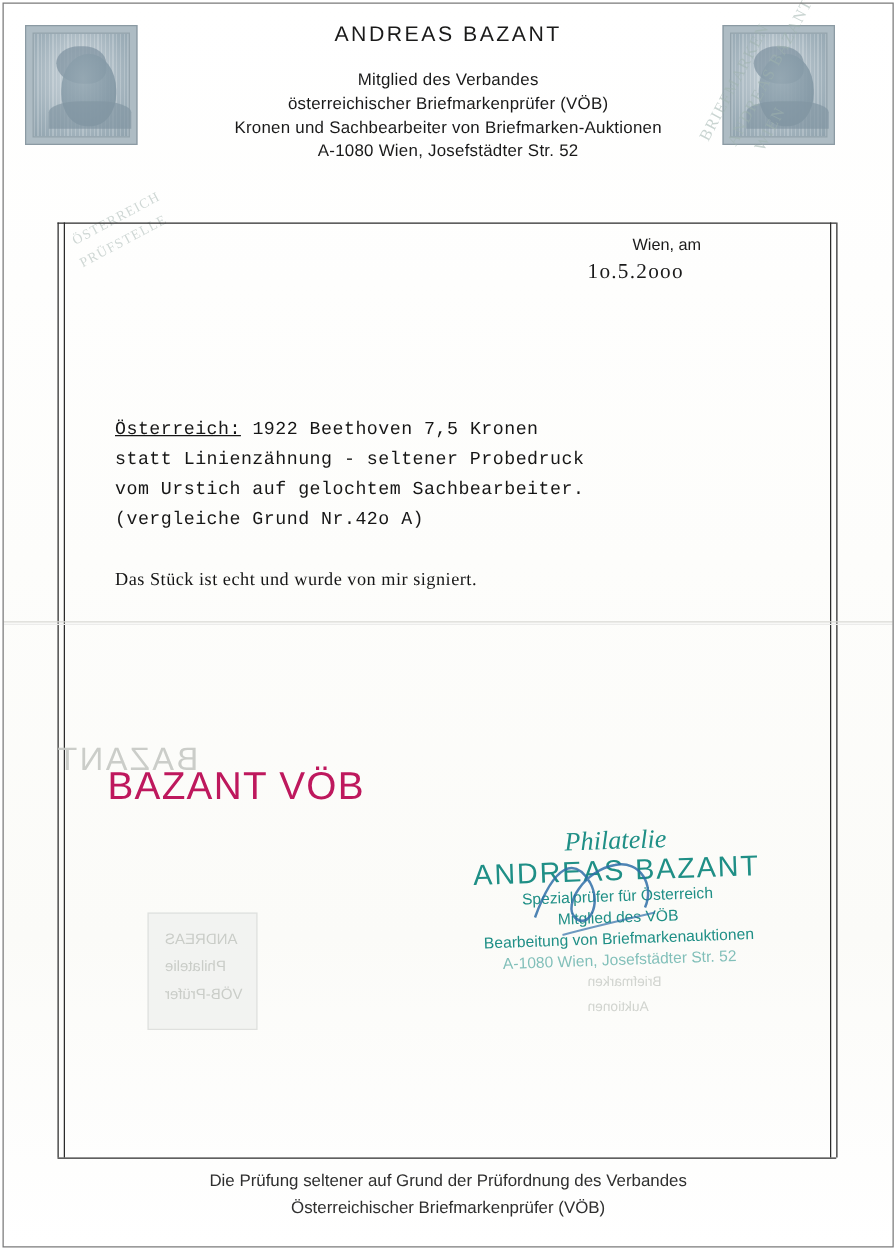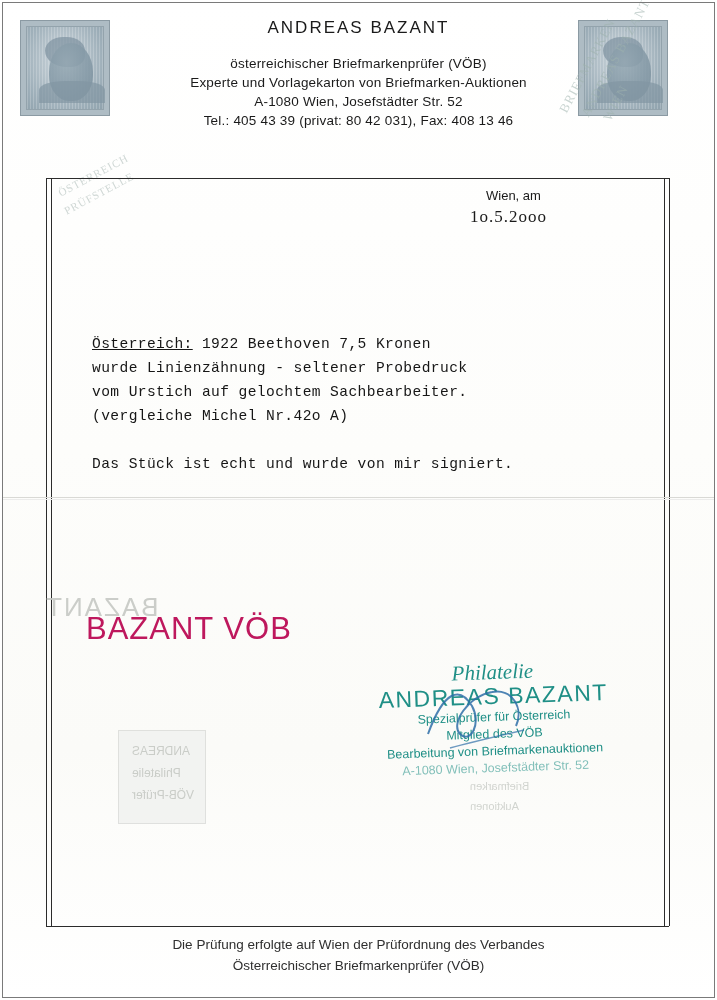--- a/index.html
+++ b/index.html
@@ -149,21 +149,21 @@
   
   .date-block {
     position: absolute;
     left: 470px;
     top: 188px;
     color: #1a1a1a;
     text-align: left;
   }
   .date-block .lbl {
     font-size: 13px;
-    margin-left: 16px;
+    margin-left: 36px;
   }
   .date-block .val {
     font-family: Liberation Serif, serif;
     font-size: 17px;
     letter-spacing: 1px;
     margin-top: 4px;
   }
 
   .attest-title {
     position: absolute;
@@ -180,21 +180,21 @@
     left: 92px;
     top: 332px;
     width: 560px;
     font-family: "Liberation Mono", monospace;
     font-size: 14.6px;
     line-height: 24px;
     color: #161616;
     letter-spacing: 0.4px;
   }
   .body-text .u { text-decoration: underline; }
-  .body-text .para2 { margin-top: 24px; }
+  .body-text .para2 { margin-top: 24px; font-family: Liberation Serif, serif; }
 
   
   .signature {
     position: absolute;
     left: 86px;
     top: 611px;
     font-family: "Liberation Sans", sans-serif;
     font-size: 31px;
     color: #be185d;
     letter-spacing: 1px;
@@ -305,47 +305,47 @@
   </div>
 
   <div class="ghost-stamp ghost-right-1">BRIEFMARKEN</div>
   <div class="ghost-stamp ghost-right-2">ANDREAS BAZANT</div>
   <div class="ghost-stamp ghost-right-3">WIEN</div>
   <div class="ghost-stamp ghost-left-1">ÖSTERREICH</div>
   <div class="ghost-stamp ghost-left-2">PRÜFSTELLE</div>
 
   <div class="header">
     <div class="name">ANDREAS BAZANT</div>
+    <div class="line">Mitglied des Verbandes</div>
     <div class="line">österreichischer Briefmarkenprüfer (VÖB)</div>
-    <div class="line">Experte und Vorlagekarton von Briefmarken-Auktionen</div>
+    <div class="line">Kronen und Sachbearbeiter von Briefmarken-Auktionen</div>
     <div class="line">A-1080 Wien, Josefstädter Str. 52</div>
-    <div class="line">Tel.: 405 43 39 (privat: 80 42 031), Fax: 408 13 46</div>
   </div>
 
   <div class="hrule top"></div>
   <div class="hrule bottom"></div>
   <div class="vrule v1"></div>
   <div class="vrule v2"></div>
   <div class="vrule v3"></div>
   <div class="vrule v4"></div>
 
   <div class="date-block">
     <div class="lbl">Wien, am</div>
     <div class="val">1o.5.2ooo</div>
   </div>
 
 
   <div class="body-text">
     <div>
       <span class="u">Österreich:</span>
       <span>1922 Beethoven 7,5 Kronen</span>
     </div>
-    <div>wurde Linienzähnung - seltener Probedruck</div>
+    <div>statt Linienzähnung - seltener Probedruck</div>
     <div>vom Urstich auf gelochtem Sachbearbeiter.</div>
-    <div>(vergleiche Michel Nr.42o A)</div>
+    <div>(vergleiche Grund Nr.42o A)</div>
     <div class="para2">Das Stück ist echt und wurde von mir signiert.</div>
   </div>
 
   <div class="fold f1"></div>
   <div class="fold f2"></div>
 
   <div class="showthrough st1">BAZANT</div>
   <div class="st-stamp-ghost"></div>
   <div class="showthrough st2">ANDREAS</div>
   <div class="showthrough st3">Philatelie</div>
@@ -363,18 +363,18 @@
     <div class="hs-line">Bearbeitung von Briefmarkenauktionen</div>
     <div class="hs-line hs-faded">A-1080 Wien, Josefstädter Str. 52</div>
   </div>
 
   <svg class="scribble" viewBox="0 0 120 90">
     <path d="M8 62 C 24 18, 40 14, 52 34 C 62 52, 50 72, 40 62 C 30 52, 48 24, 72 20 C 92 16, 104 36, 96 54" fill="none" stroke="#2f6fa8" stroke-width="2" opacity="0.85"></path>
     <path d="M30 76 C 52 70, 78 64, 104 58" fill="none" stroke="#2f6fa8" stroke-width="1.6" opacity="0.7"></path>
   </svg>
 
   <div class="footer">
-    <div>Die Prüfung erfolgte auf Wien der Prüfordnung des Verbandes</div>
+    <div>Die Prüfung seltener auf Grund der Prüfordnung des Verbandes</div>
     <div>Österreichischer Briefmarkenprüfer (VÖB)</div>
   </div>
 
   <div class="scan-frame"></div>
 </div>
 
 </body></html>

